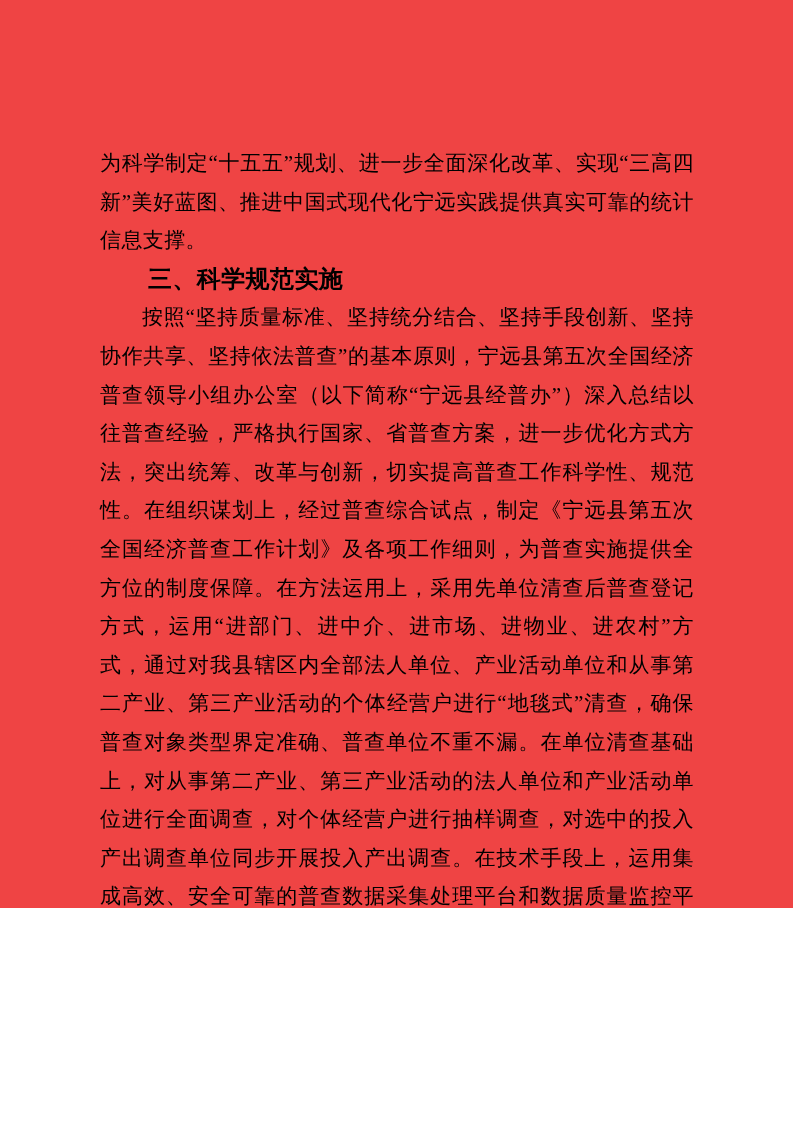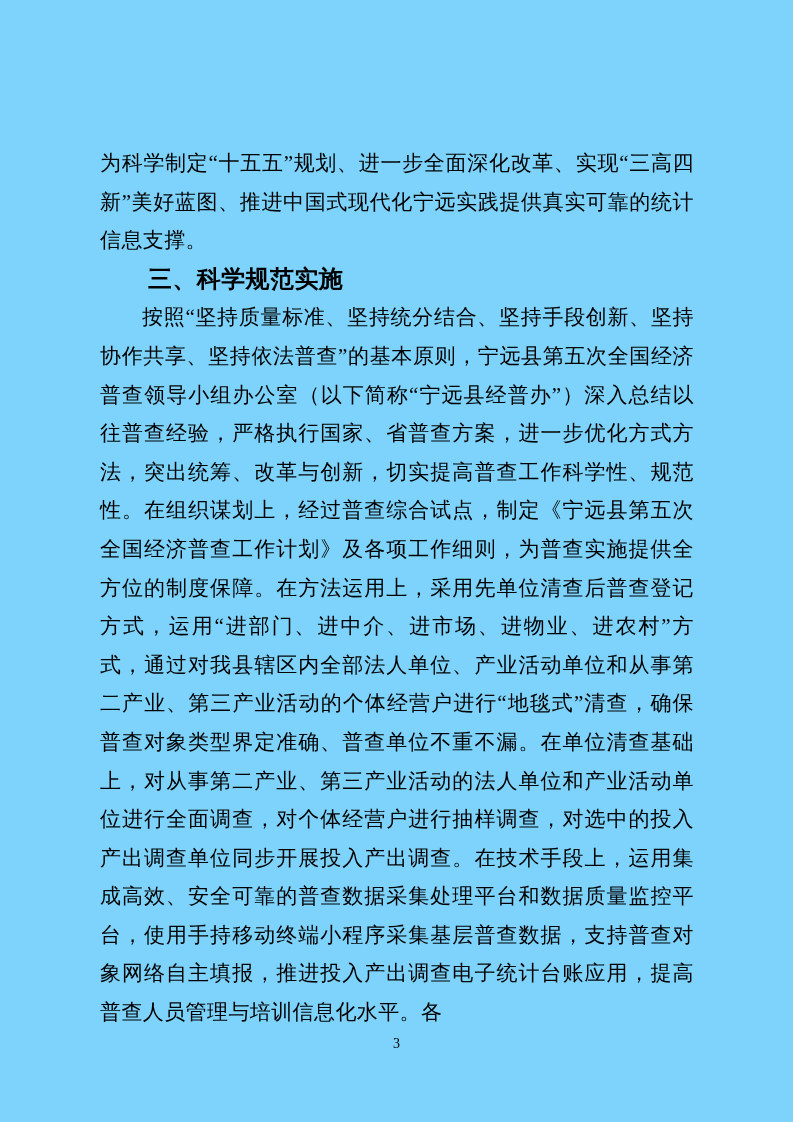--- a/index.html
+++ b/index.html
@@ -5,23 +5,23 @@
   * { margin: 0; padding: 0; box-sizing: border-box; }
   html, body {
     background: #ffffff;
   }
   body {
     font-family: "Liberation Serif", "DejaVu Serif", serif;
   }
   .page {
     position: relative;
     width: 793px;
-    height: 1122px;
+    height: 908px;
     margin: 0 auto;
-    background: #7dd3fc;
+    background: #ef4444;
     color: #000000;
     overflow: hidden;
   }
   .content {
     position: absolute;
     left: 100px;
     top: 144px;
     width: 594px;
   }
   .para {

